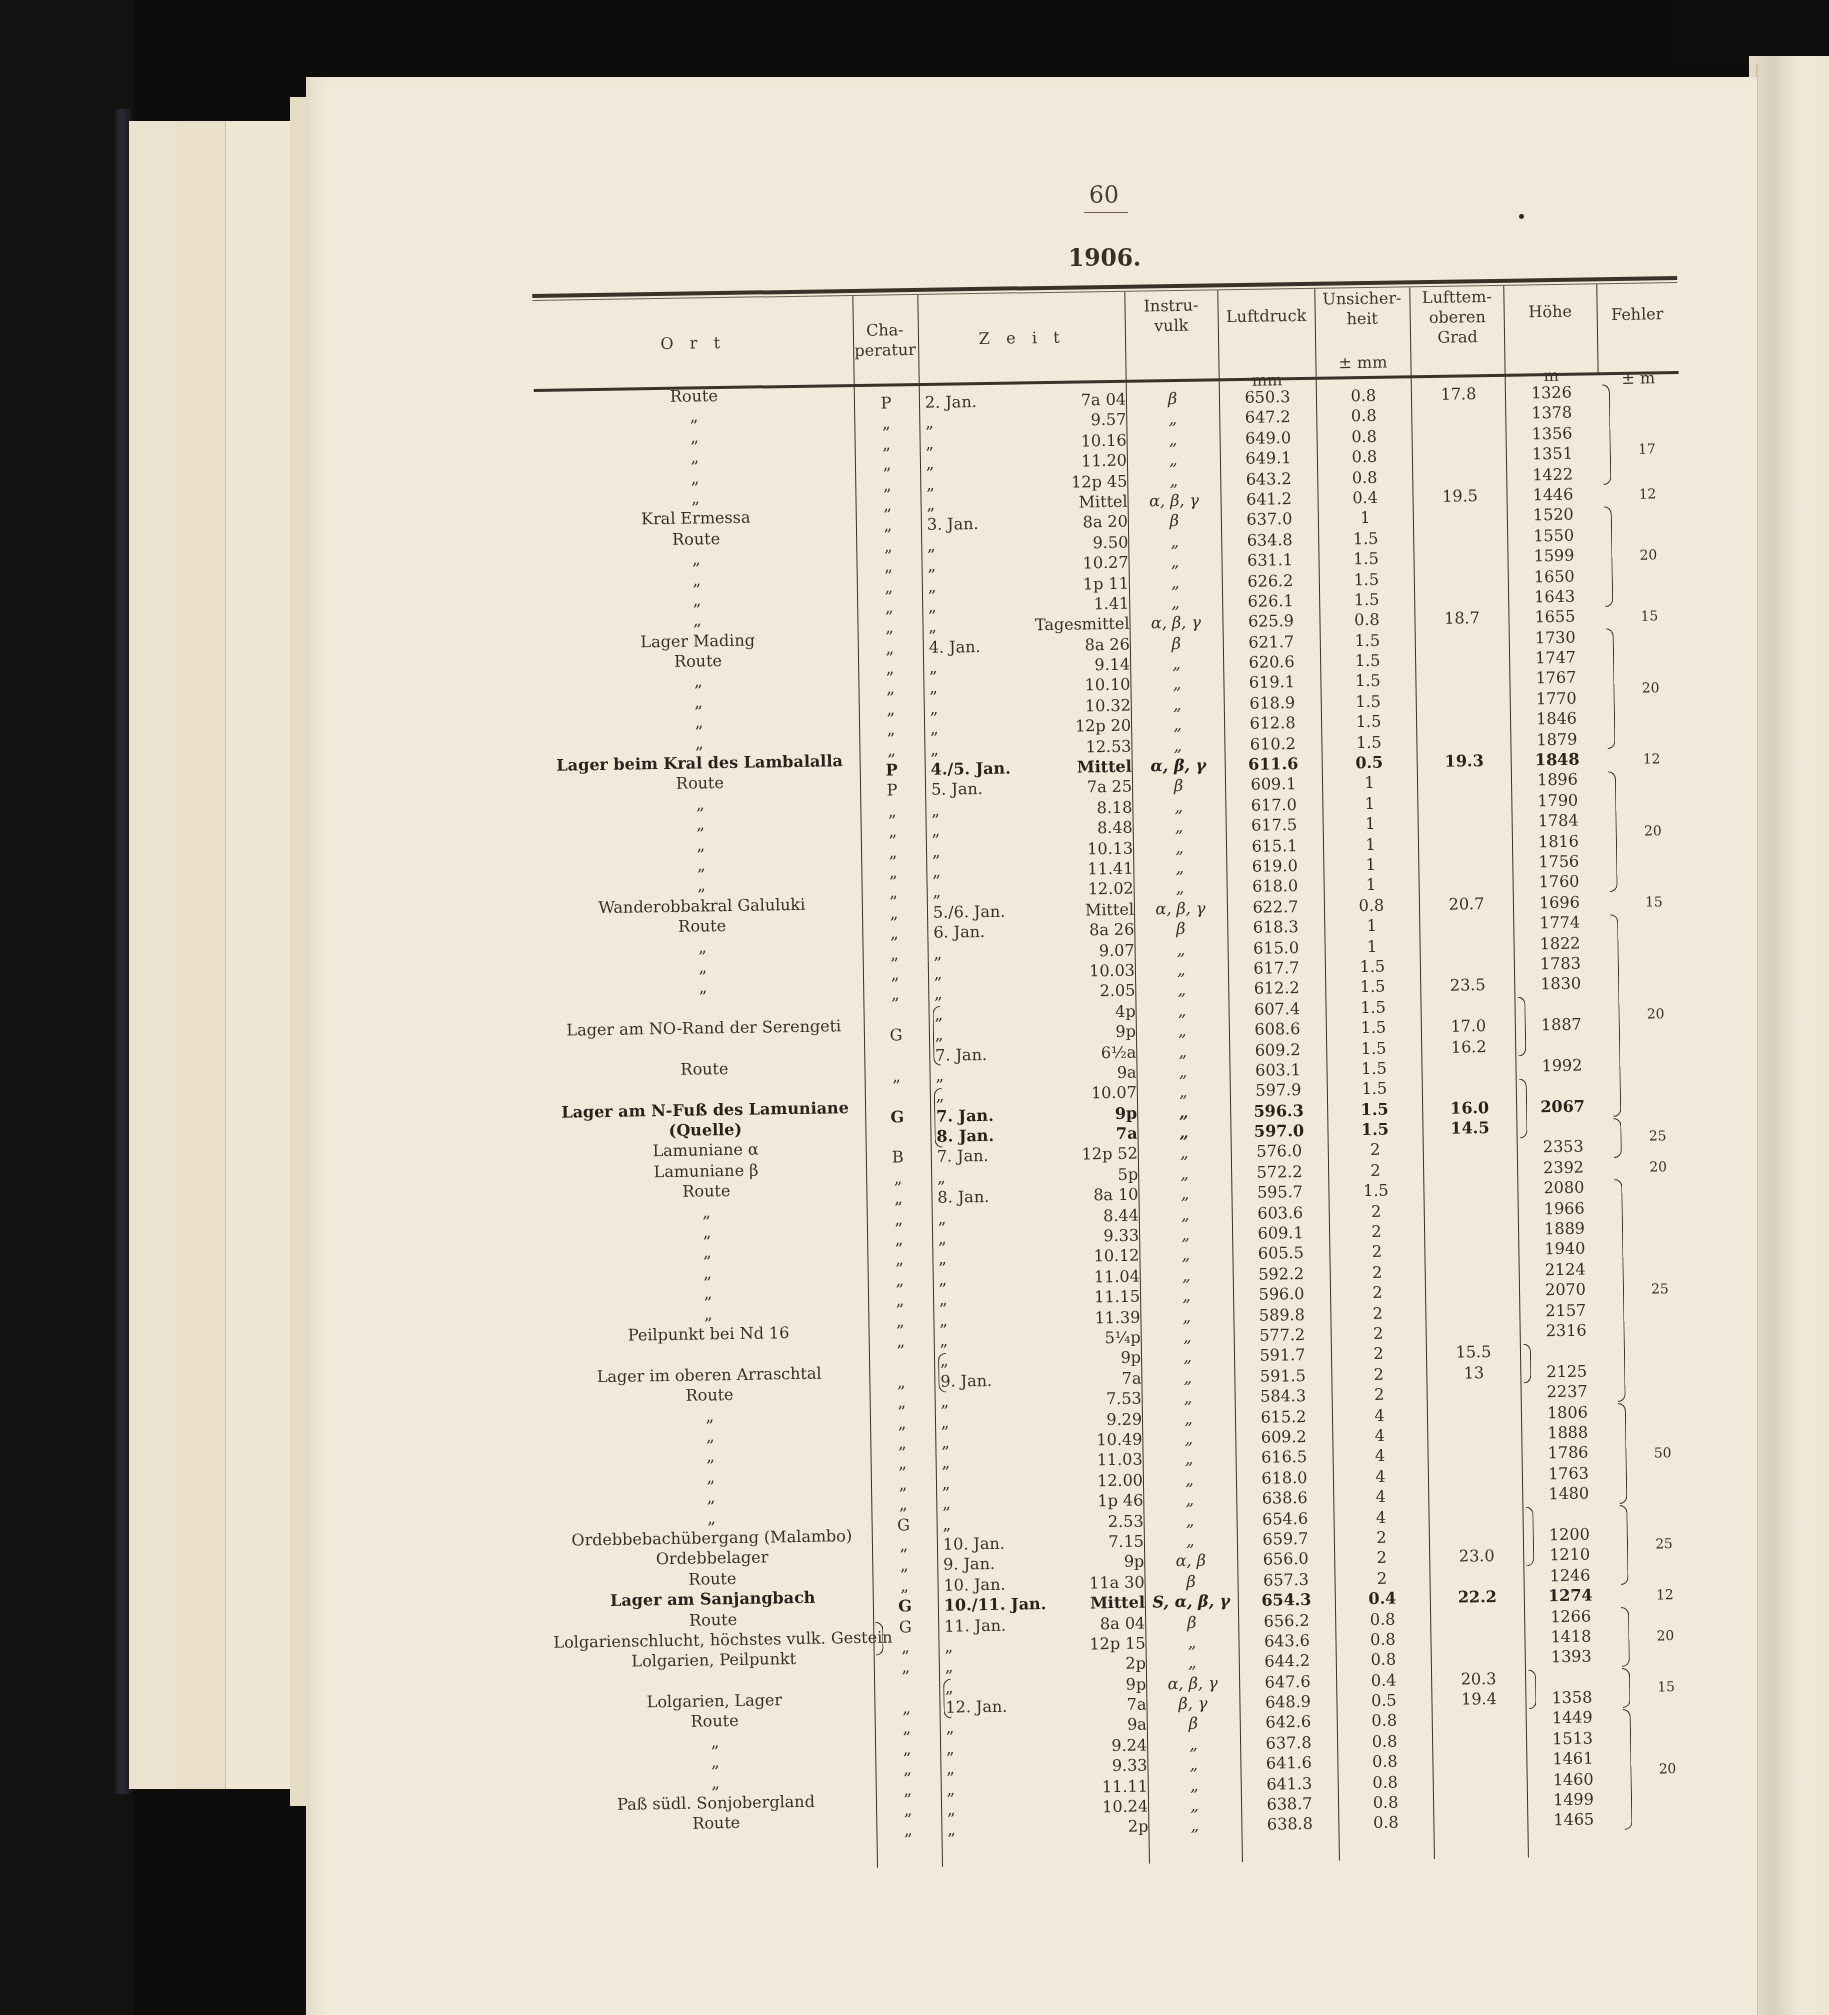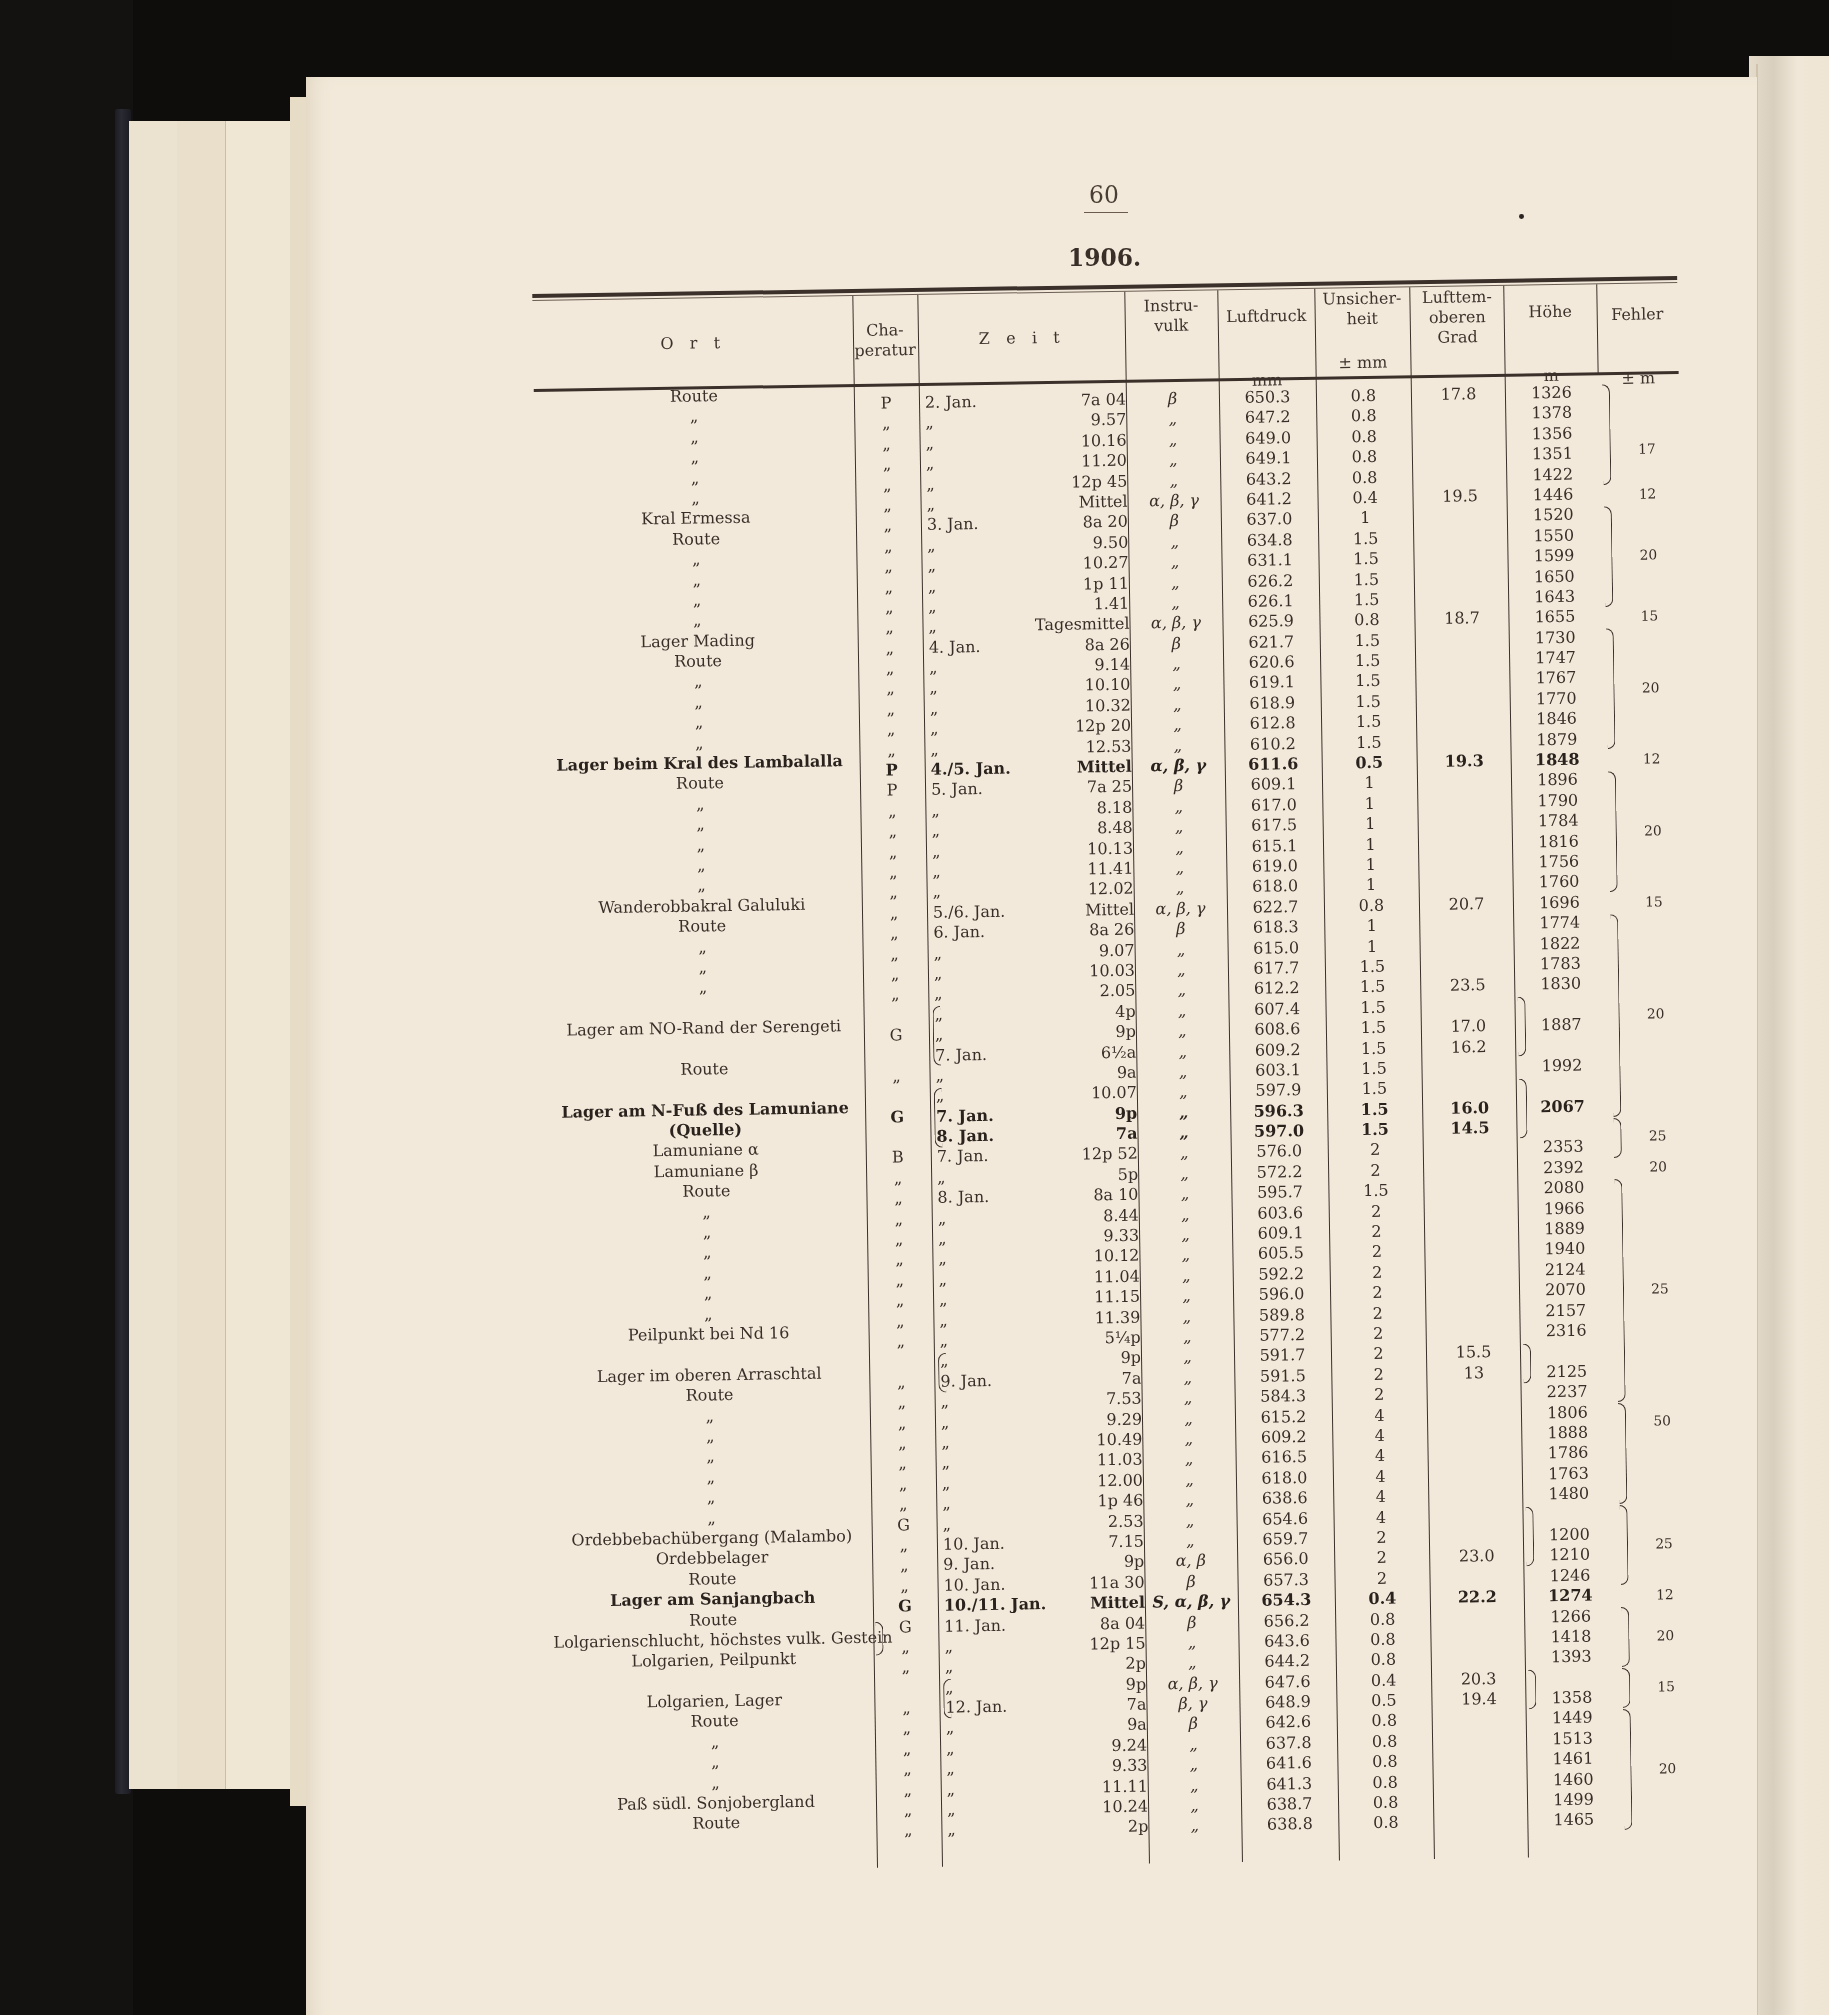--- a/index.html
+++ b/index.html
@@ -918,21 +918,21 @@
       <div class="fehler" style="top: 441px;">20</div>
       <div class="fehler" style="top: 512px;">15</div>
       <div class="brace" style="left: 1068px; top: 532px; height: 201px;"></div>
       <div class="fehler" style="top: 624px;">20</div>
       <div class="brace" style="left: 1068px; top: 736px; height: 38px;"></div>
       <div class="fehler" style="top: 746px;">25</div>
       <div class="fehler" style="top: 777px;">20</div>
       <div class="brace" style="left: 1068px; top: 797px; height: 221px;"></div>
       <div class="fehler" style="top: 899px;">25</div>
       <div class="brace" style="left: 1068px; top: 1021px; height: 99px;"></div>
-      <div class="fehler" style="top: 1031px;">50</div>
+      <div class="fehler" style="top: 1063px;">50</div>
       <div class="brace" style="left: 1068px; top: 1123px; height: 78px;"></div>
       <div class="fehler" style="top: 1154px;">25</div>
       <div class="fehler" style="top: 1205px;">12</div>
       <div class="brace" style="left: 1068px; top: 1225px; height: 58px;"></div>
       <div class="fehler" style="top: 1246px;">20</div>
       <div class="brace" style="left: 1068px; top: 1286px; height: 38px;"></div>
       <div class="fehler" style="top: 1297px;">15</div>
       <div class="brace" style="left: 1068px; top: 1327px; height: 119px;"></div>
       <div class="fehler" style="top: 1379px;">20</div>
       <div class="brace-l" style="left: 389px; top: 613px; height: 58px;"></div>

